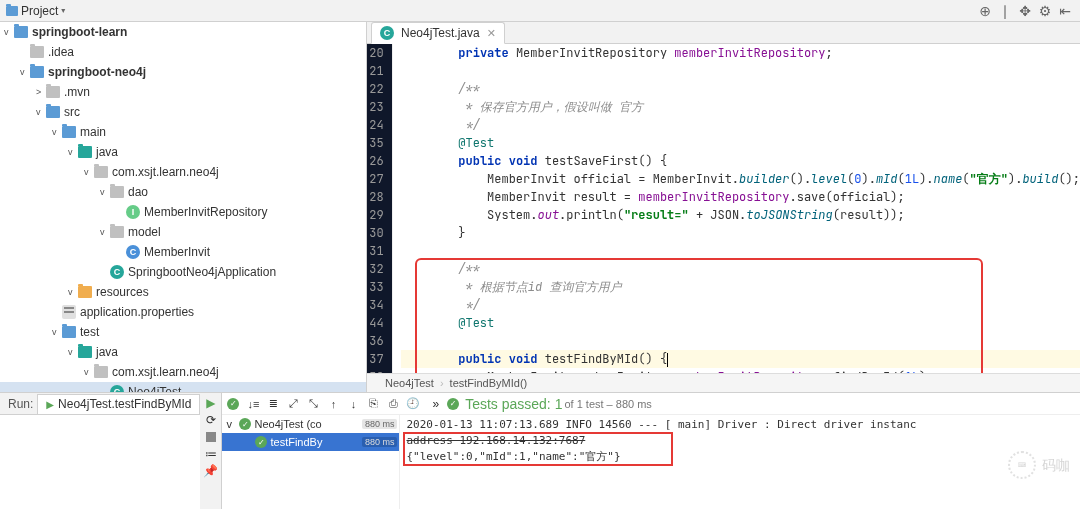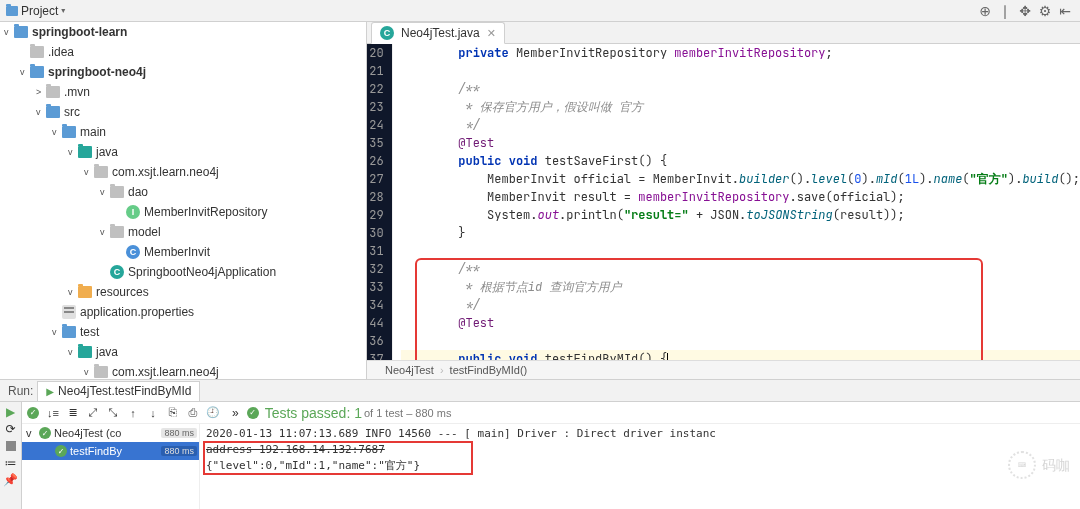--- a/index.html
+++ b/index.html
@@ -45,32 +45,32 @@
     
     .editor-wrap { flex: 1; display: flex; flex-direction: column; overflow: hidden; }
     .editor { flex: 1; display: flex; font-family: "JetBrains Mono", Consolas, monospace; font-size: 12px; overflow: hidden; }
     .gutter { width: 48px; background: #0f172a; text-align: right; padding-right: 8px; color: #999; line-height: 18px; border-right: 1px solid #eee; }
     .gutter-line { height: 18px; position: relative; }
     .code-area { flex: 1; padding-left: 8px; line-height: 18px; position: relative; }
     .code-line { height: 18px; white-space: pre; }
     .kw { color: #0033b3; font-weight: bold; }
     .str { color: #067d17; font-weight: bold; }
     .comment { color: #8c8c8c; font-style: italic; }
-    .ann { color: #701a75; }
+    .ann { color: #0f766e; }
     .num { color: #1750eb; }
     .fld { color: #871094; }
     .stat { font-style: italic; color: #871094; }
     .mth { font-style: italic; color: #00627a; }
     .hl-line { background: #fffae3; }
     .caret { display: inline-block; width: 1px; height: 14px; background: #000; vertical-align: middle; }
     .red-box { position: absolute; border: 2px solid #e53935; border-radius: 6px; }
     .breadcrumb { padding: 3px 18px; background: #f5f5f5; border-top: 1px solid #ddd; color: #555; display: flex; gap: 6px; align-items: center; font-size: 11px; }
     
     
-    .run-panel { border-top: 1px solid #d0d0d0; height: 130px; display: flex; flex-direction: column; }
+    .run-panel { border-top: 1px solid #d0d0d0; height: 117px; display: flex; flex-direction: row; }
     .run-tabs { display: flex; align-items: center; height: 22px; background: #f2f2f2; padding-left: 4px; border-bottom: 1px solid #d0d0d0; }
     .run-tab { display: flex; align-items: center; gap: 4px; padding: 0 8px; background: #fff; height: 20px; border: 1px solid #d0d0d0; border-bottom: none; }
     .run-content { flex: 1; display: flex; }
     .run-controls { width: 22px; background: #f2f2f2; border-right: 1px solid #d0d0d0; display: flex; flex-direction: column; align-items: center; padding-top: 2px; gap: 1px; }
     .run-ctrl { width: 16px; height: 16px; display: flex; align-items: center; justify-content: center; font-size: 12px; }
     .play { color: #5ba758; }
     .stop { width: 10px; height: 10px; background: #888; }
     .run-body { flex: 1; display: flex; flex-direction: column; }
     .test-toolbar { display: flex; align-items: center; height: 22px; border-bottom: 1px solid #eee; padding-left: 2px; gap: 2px; }
     .tt-icon { width: 18px; height: 18px; display: flex; align-items: center; justify-content: center; font-size: 11px; }

